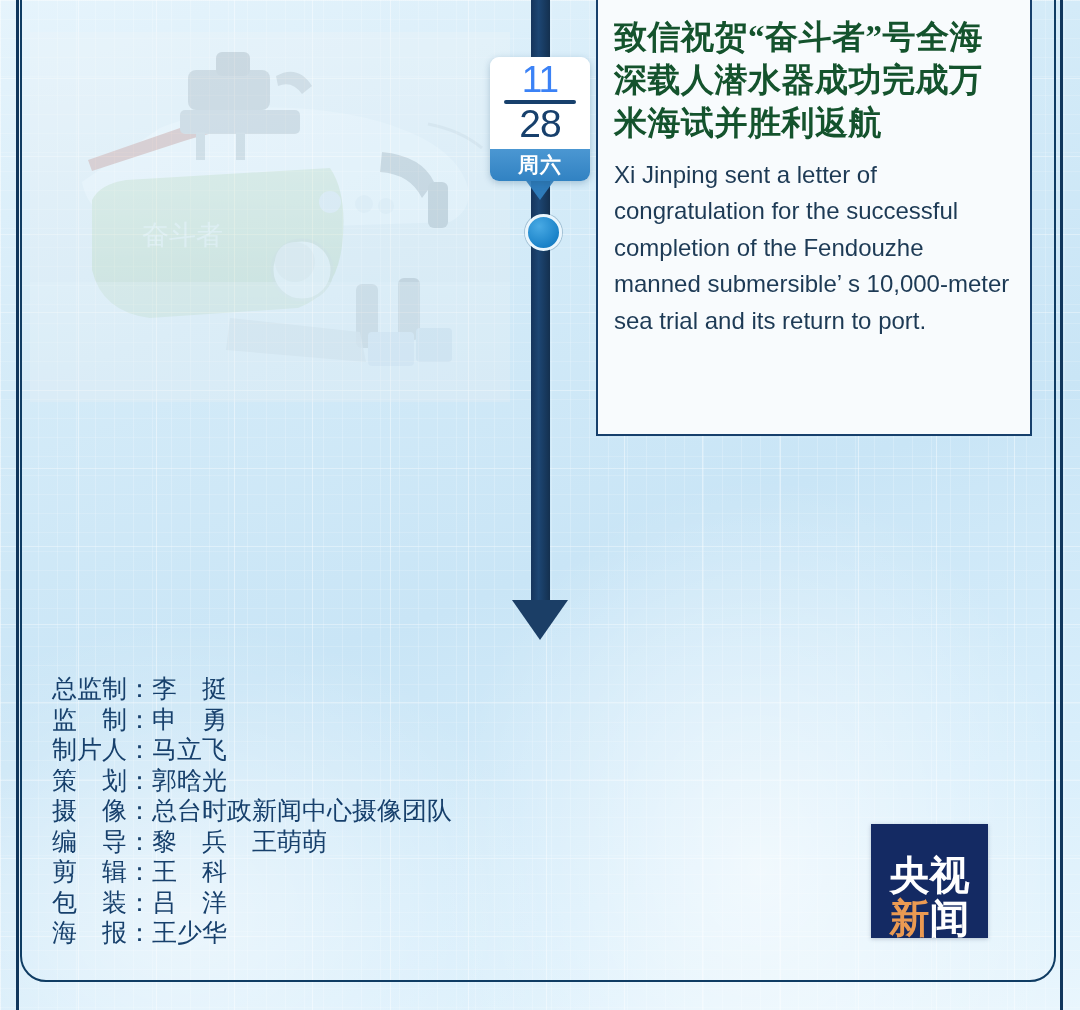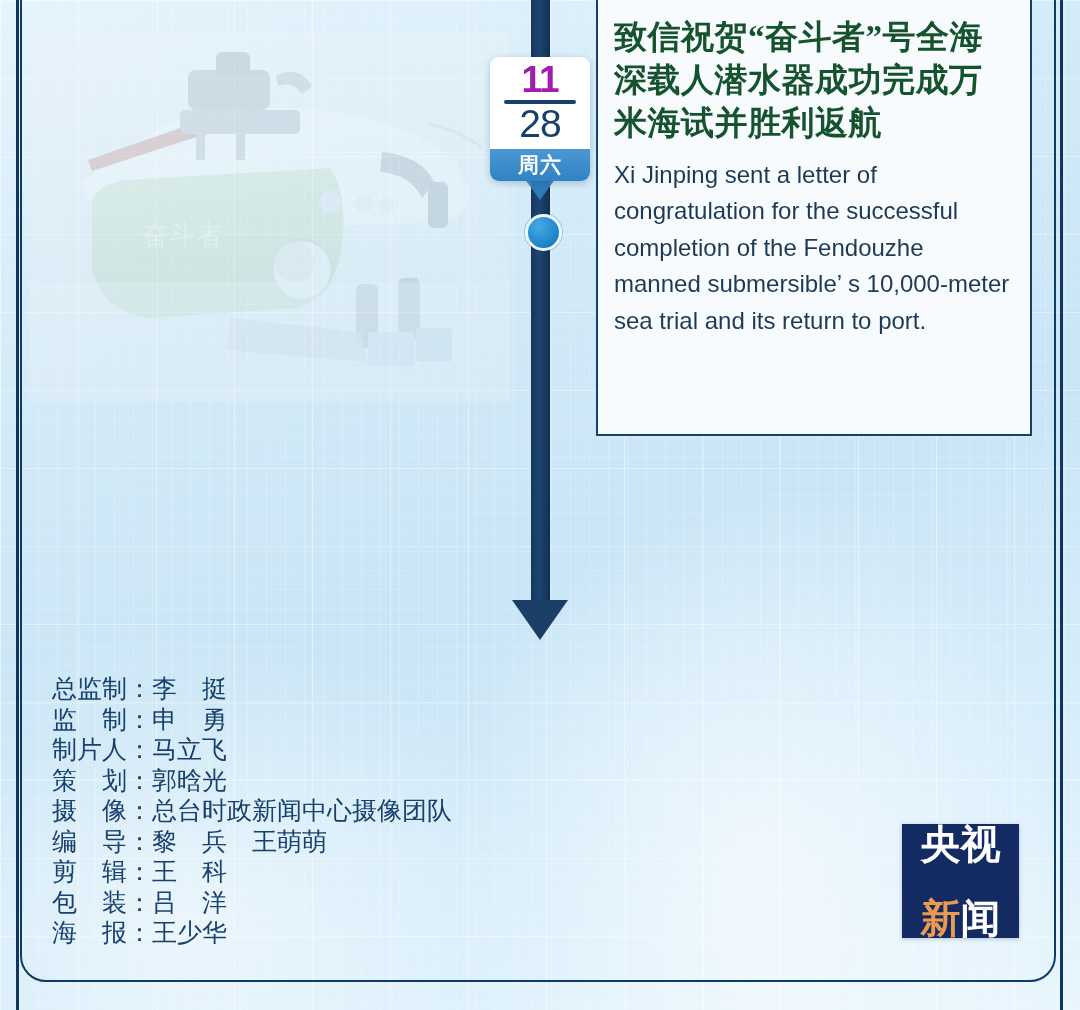--- a/index.html
+++ b/index.html
@@ -72,21 +72,21 @@
   .badge{
     position:absolute;left:490px;top:57px;width:100px;height:124px;
     border-radius:9px;overflow:hidden;
     box-shadow:0 2px 7px rgba(30,80,120,.28);
   }
   .badge-top{
     height:92px;background:#ffffff;position:relative;
     display:flex;flex-direction:column;align-items:center;justify-content:center;
   }
   .badge-mm{
-    font-size:37px;font-weight:bold;color:#a21caf;line-height:.95;
+    font-size:37px;font-weight:normal;color:#3b82f6;line-height:.95;
     letter-spacing:-1px;margin-top:-2px;
   }
   .badge-rule{
     width:72px;height:4px;background:#17406c;border-radius:2px;margin:3px 0 1px;
   }
   .badge-dd{
     font-size:39px;font-weight:normal;color:#17406c;line-height:.95;letter-spacing:-1px;
   }
   .badge-bot{
     height:32px;background:linear-gradient(to bottom,#4b97d2,#3182c2);
@@ -116,23 +116,23 @@
 
   
   .credits{
     position:absolute;left:44px;top:673px;
     color:#17406c;font-size:25px;line-height:1.22;
   }
   .credit-row{white-space:pre;margin-left:8px;}
 
   
   .logo{
-    position:absolute;left:902px;top:824px;width:117px;height:114px;
+    position:absolute;left:871px;top:824px;width:117px;height:114px;
     background:#142a63;
-    display:flex;flex-direction:column;align-items:center;justify-content:space-between;
+    display:flex;flex-direction:column;align-items:center;justify-content:flex-end;
     box-shadow:0 1px 4px rgba(20,40,80,.25);
   }
   .logo-row{display:flex;line-height:1;}
   .logo-ch{
     font-size:40px;font-weight:bold;font-family:"DejaVu Sans",sans-serif;
     letter-spacing:0;
   }
   .lg-white{color:#ffffff;}
   .lg-orange{color:#eb9a52;}
   .logo-row.top{margin-bottom:3px;}

